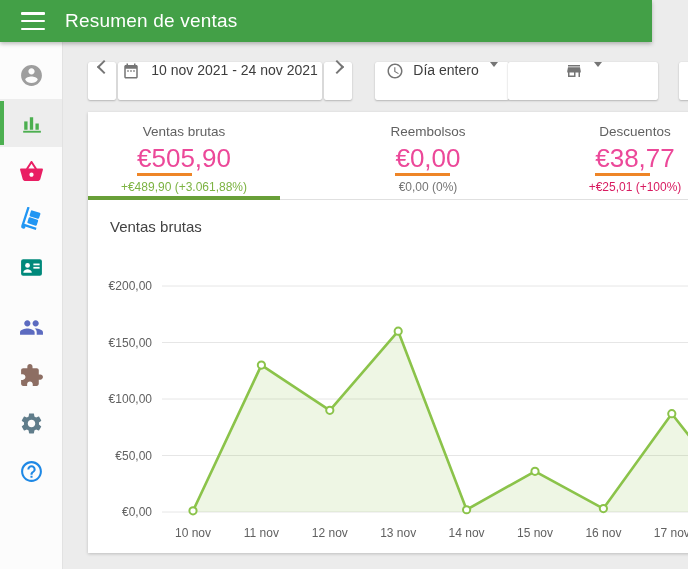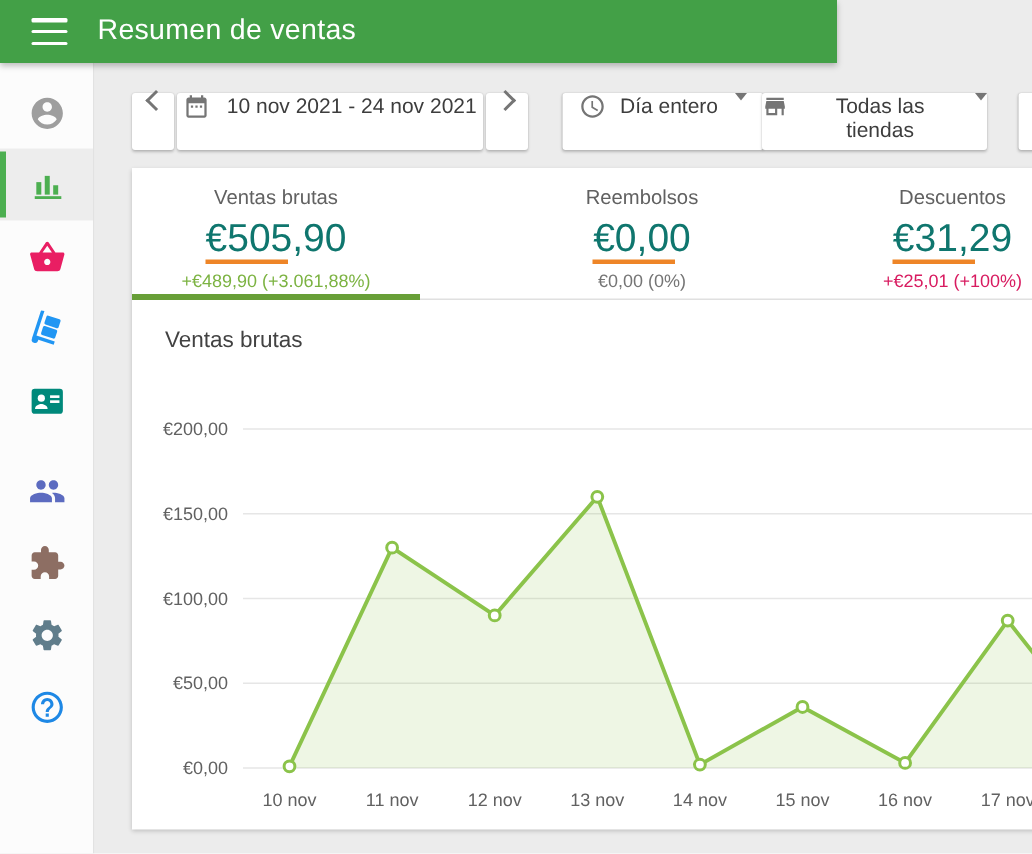--- a/index.html
+++ b/index.html
@@ -3,21 +3,21 @@
 <meta charset="utf-8">
 <style>
   html,body{margin:0;padding:0;}
   body{
     width:688px;height:569px;position:relative;overflow:hidden;
     background:#ececec;font-family:"Liberation Sans",sans-serif;
     -webkit-font-smoothing:antialiased;
   }
   
   .appbar{
-    position:absolute;left:0;top:0;width:558px;height:42px;
+    position:absolute;left:0;top:0;width:652px;height:42px;
     background:#43a047;display:flex;align-items:center;z-index:30;
     box-shadow:0 2px 4px rgba(0,0,0,.25);
   }
   .menu-btn{width:26px;height:20px;margin-left:21px;display:flex;flex-direction:column;
     justify-content:space-between;padding:1px 0;cursor:pointer;background:none;border:none;}
   .menu-btn span{display:block;height:2.5px;width:24px;background:#fff;border-radius:1px;}
   .appbar h1{color:#fff;font-size:19px;font-weight:500;margin:0 0 0 18px;letter-spacing:.2px;}
   
   .sidenav{
     position:absolute;left:0;top:42px;width:62px;height:527px;
@@ -42,21 +42,21 @@
     border-top:5px solid #757575;display:inline-block;margin-left:2px;}
   .fbtn svg{width:18px;height:18px;}
   
   .card{
     position:absolute;left:88px;top:112px;width:620px;height:441px;background:#fff;
     box-shadow:0 1px 3px rgba(0,0,0,.2);
   }
   .tabbar{position:relative;height:87px;border-bottom:1px solid #e0e0e0;}
   .tab{position:absolute;top:0;height:87px;text-align:center;cursor:pointer;}
   .tab .tlabel{margin-top:12px;font-size:13.5px;color:#616161;}
-  .tab .tvalue{margin-top:5px;font-size:26px;color:#0f766e;line-height:28px;}
+  .tab .tvalue{margin-top:5px;font-size:26px;color:#ec4899;line-height:28px;}
   .tab .tvalue span{position:relative;display:inline-block;}
   .tab .tvalue span::after{content:"";position:absolute;left:0;bottom:-4px;width:55px;height:3px;background:#ee8527;}
   .tab .tdelta{margin-top:8px;font-size:12px;}
   .tab-underline{position:absolute;left:0;bottom:-1px;width:192px;height:4px;background:#689f38;}
   .chart-title{position:absolute;left:22px;top:106px;font-size:15px;color:#424242;}
   .chart-svg{position:absolute;left:0;top:88px;}
   svg text{font-family:"Liberation Sans",sans-serif;}
 </style>
 </head>
 <body>
@@ -152,41 +152,40 @@
       <path fill="#757575" d="M11.99 2C6.47 2 2 6.48 2 12s4.47 10 9.99 10C17.52 22 22 17.52 22 12S17.52 2 11.99 2zM12 20c-4.42 0-8-3.58-8-8s3.58-8 8-8 8 3.58 8 8-3.58 8-8 8zm.5-13H11v6l5.25 3.15.75-1.23-4.5-2.67z"></path>
     </svg>
   <span>Día entero</span>
   <span class="caret"></span>
 </button>
 
 <button class="fbtn" style="left:508px;width:150px;">
   <svg viewBox="0 0 24 24">
       <path fill="#757575" d="M20 4H4v2h16V4zm1 10v-2l-1-5H4l-1 5v2h1v6h10v-6h4v6h2v-6h1zm-9 4H6v-4h6v4z"></path>
     </svg>
-  <span>Todas las tiendas</span>
   <span class="caret"></span>
 </button>
 
 <button class="fbtn" style="left:679px;width:32px;"></button>
 
 <div class="card">
   <div class="tabbar">
     <div class="tab" style="left:0;width:192px;">
       <div class="tlabel">Ventas brutas</div>
       <div class="tvalue"><span>€505,90</span></div>
       <div class="tdelta" style="color: rgb(124, 179, 66); text-align: center;">+€489,90 (+3.061,88%)</div>
     </div>
     <div class="tab" style="left:240px;width:200px;">
       <div class="tlabel">Reembolsos</div>
       <div class="tvalue"><span>€0,00</span></div>
       <div class="tdelta" style="color: rgb(117, 117, 117);">€0,00 (0%)</div>
     </div>
     <div class="tab" style="left:447px;width:200px;">
       <div class="tlabel">Descuentos</div>
-      <div class="tvalue"><span>€31,29</span></div>
+      <div class="tvalue"><span>€38,77</span></div>
       <div class="tdelta" style="color: rgb(216, 27, 96);">+€25,01 (+100%)</div>
     </div>
     <div class="tab-underline"></div>
   </div>
 
   <div class="chart-title">Ventas brutas</div>
   <svg id="chart-svg" class="chart-svg" width="620" height="353" viewBox="0 0 620 353">
       <line x1="74" y1="312" x2="620" y2="312" stroke="#e6e6e6" stroke-width="1"></line>
       <text x="64" y="316" text-anchor="end" fill="#616161" font-size="12">€0,00</text>
       <line x1="74" y1="255.5" x2="620" y2="255.5" stroke="#e6e6e6" stroke-width="1"></line>

